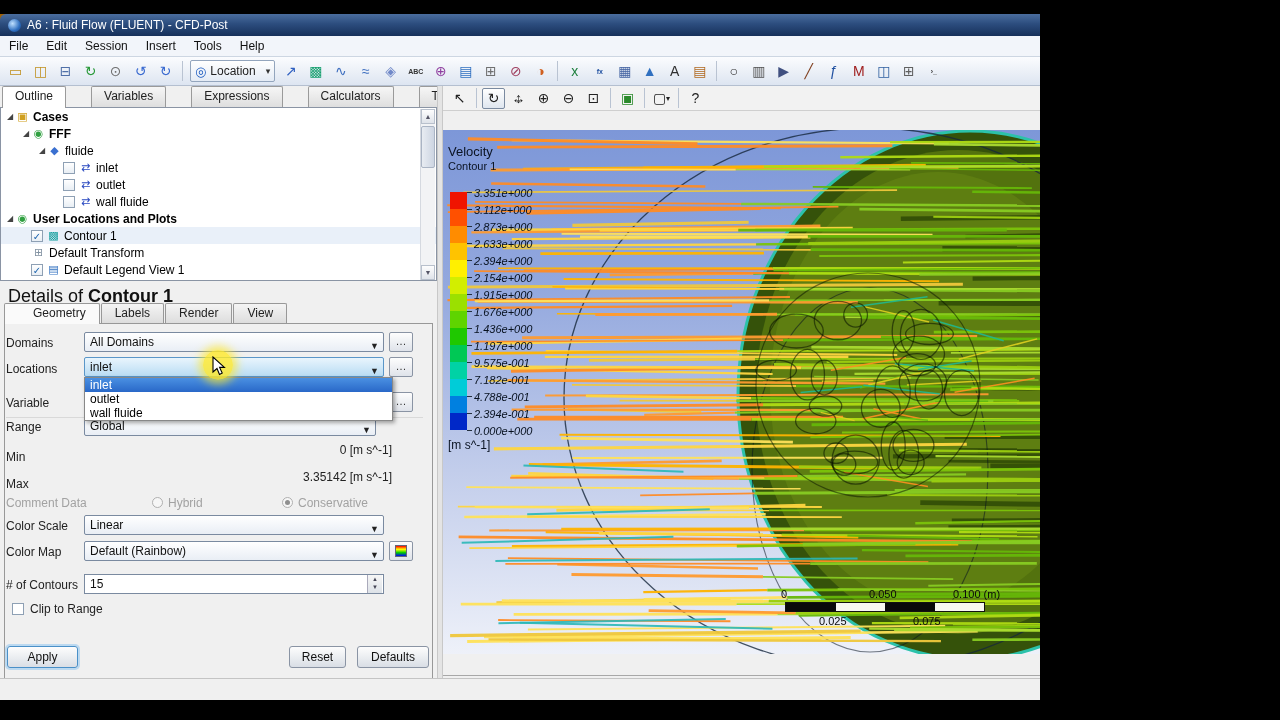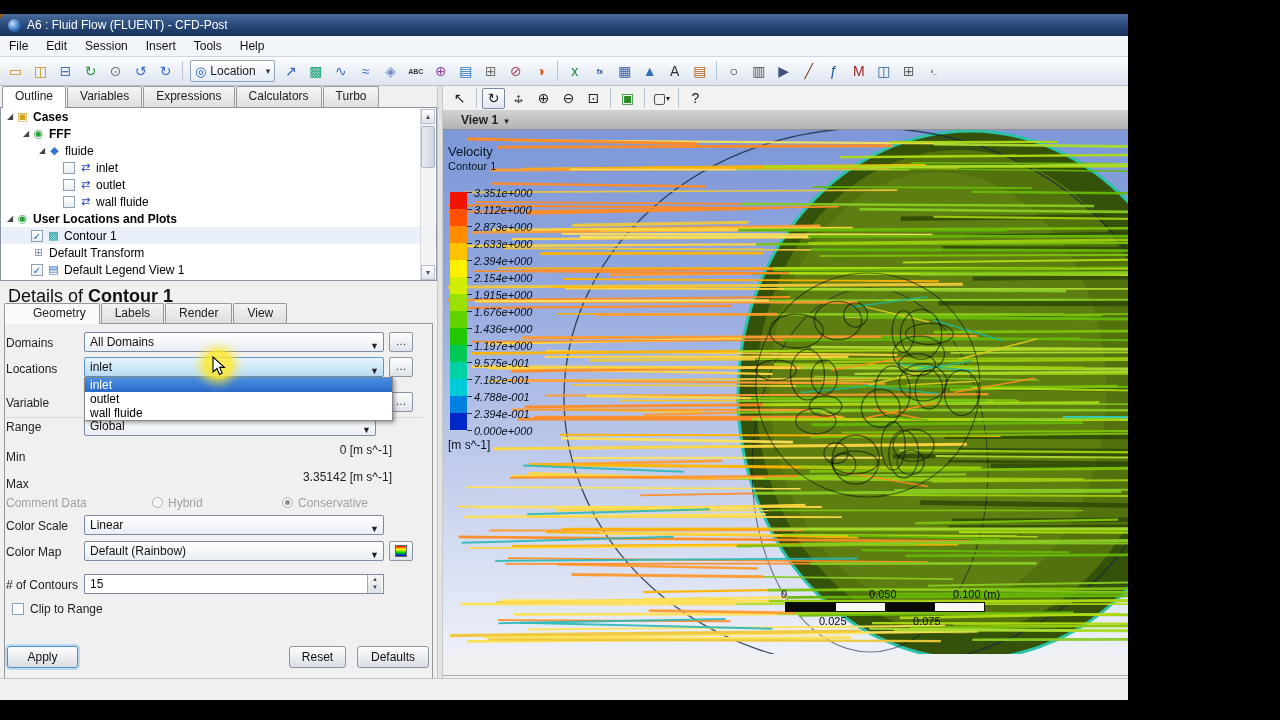--- a/index.html
+++ b/index.html
@@ -1,17 +1,17 @@
 <!DOCTYPE html>
 <html><head>
 <meta charset="utf-8">
 <style>
   html,body{margin:0;padding:0;background:#000;}
   *{box-sizing:border-box;font-family:"Liberation Sans","DejaVu Sans",sans-serif;}
-  #app{position:relative;width:1128px;height:720px;overflow:hidden;background:#a16207;}
+  #app{position:relative;width:1040px;height:720px;overflow:hidden;background:#a16207;}
   .abs{position:absolute;}
 
   
   #titlebar{left:0;top:14px;width:1280px;height:22px;
     background:linear-gradient(180deg,#4a6d9e 0%,#2c4d7e 45%,#16305a 100%);
     border-radius:6px 6px 0 0;color:#fff;font-size:12px;display:flex;align-items:center;}
   #title-icon{width:13px;height:13px;margin:0 6px 0 8px;border-radius:50%;
     background:radial-gradient(circle at 35% 35%,#bfe0ff,#2f6fc0 60%,#123a7a);}
   .winbtn{width:29px;height:17px;margin-left:1px;border:1px solid #123;border-radius:2px;
     background:linear-gradient(180deg,#8fa3bd,#44597a);color:#fff;font-size:10px;line-height:15px;text-align:center;}
@@ -26,21 +26,21 @@
     font-size:14px;border:1px solid transparent;border-radius:2px;}
   .tbtile.smalltext{font-size:7px;font-weight:bold;letter-spacing:0;}
   .tbsep{width:1px;height:20px;background:#b9c3d2;margin:0 4px;}
   #loc-combo{display:flex;align-items:center;height:22px;margin:0 3px;padding:0 4px;border:1px solid #93a5bd;
     border-radius:2px;background:linear-gradient(180deg,#fff,#e4ebf5);font-size:12px;color:#222;}
   #loc-combo .glyph{color:#1a5ac0;font-size:13px;margin-right:4px;}
   #loc-combo .caret{margin-left:10px;font-size:9px;color:#333;}
 
   
   #leftpanel{left:0;top:86px;width:437px;height:592px;background:#f0f0f0;}
-  .toptabs{position:absolute;left:2px;top:0;height:21px;display:flex;}
+  .toptabs{position:absolute;left:2px;top:0;height:21px;display:flex;gap:24px;}
   .toptab{font-size:12px;color:#222;padding:0 12px;line-height:19px;margin-right:1px;
     border:1px solid #9a9a9a;border-bottom:none;border-radius:2px 2px 0 0;
     background:linear-gradient(180deg,#f6f6f6,#dedede);}
   .toptab.active{background:#fff;height:22px;position:relative;z-index:2;}
   #treebox{position:absolute;left:0;top:21px;width:437px;height:174px;background:#fff;border:1px solid #8a94a4;}
   .trow{position:relative;height:17px;display:flex;align-items:center;font-size:12px;color:#000;}
   .trow.selected{background:#e9f0f9;}
   .texp{width:10px;font-size:8px;color:#444;text-align:center;flex:none;}
   .ticon{width:15px;text-align:center;font-size:11px;flex:none;margin-right:3px;}
   .tcheck{width:12px;height:12px;border:1px solid #8ea0b4;background:linear-gradient(180deg,#fff,#e8eef4);
@@ -358,23 +358,20 @@
         <div class="vtile">⊕</div>
         <div class="vtile">⊖</div>
         <div class="vtile">⊡</div>
         <div class="tbsep"></div>
         <div class="vtile" style="color: rgb(42, 138, 42);">▣</div>
         <div class="tbsep"></div>
         <div class="vtile">▢<span style="font-size: 8px;">▾</span></div>
         <div class="tbsep"></div>
         <div class="vtile">?</div>
       </div>
-    <div id="viewbar">
-      <span>View 1</span><span class="caret">▾</span>
-    </div>
     <div id="viewport">
       <svg id="scene" width="837" height="524">
           <ellipse cx="527" cy="265" rx="232" ry="264" fill="#35520a" stroke="#2cc2aa" stroke-width="3"></ellipse>
           <ellipse cx="515" cy="262" rx="202" ry="242" fill="#53720e"></ellipse>
           <ellipse cx="495" cy="260" rx="168" ry="218" fill="#5f8012" opacity="0.9"></ellipse>
           <line x1="509.01566182263196" y1="258.2331638317555" x2="782.6188724581152" y2="261.1539328433573" stroke="#2c4605" stroke-width="3.3309584595263004" opacity="0.8"></line>
           <line x1="505.4931227583438" y1="331.14099961705506" x2="761.026277244091" y2="333.5959507524967" stroke="#2c4605" stroke-width="2.8998352298513055" opacity="0.8"></line>
           <line x1="499.36625440604985" y1="118.66048804484308" x2="840.5401493795216" y2="120.25931364111602" stroke="#2c4605" stroke-width="5.541530382819474" opacity="0.8"></line>
           <line x1="501.6629743017256" y1="306.8478052970022" x2="806.5996271558106" y2="307.27120767347515" stroke="#2c4605" stroke-width="4.186839405447245" opacity="0.8"></line>
           <line x1="449.96065407060087" y1="326.40918074175715" x2="743.054507644847" y2="324.60327798500657" stroke="#2c4605" stroke-width="4.332410509698093" opacity="0.8"></line>

